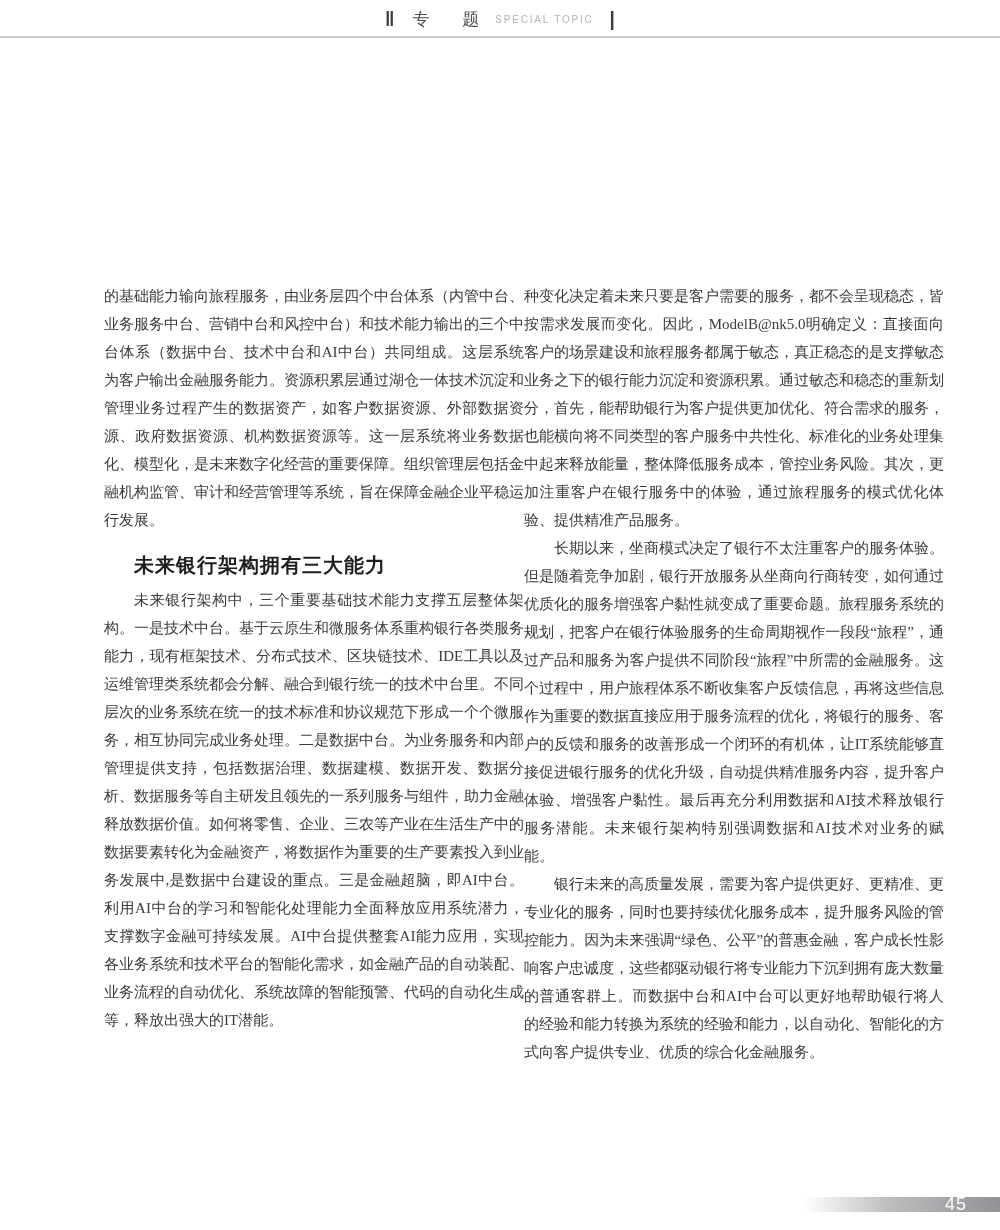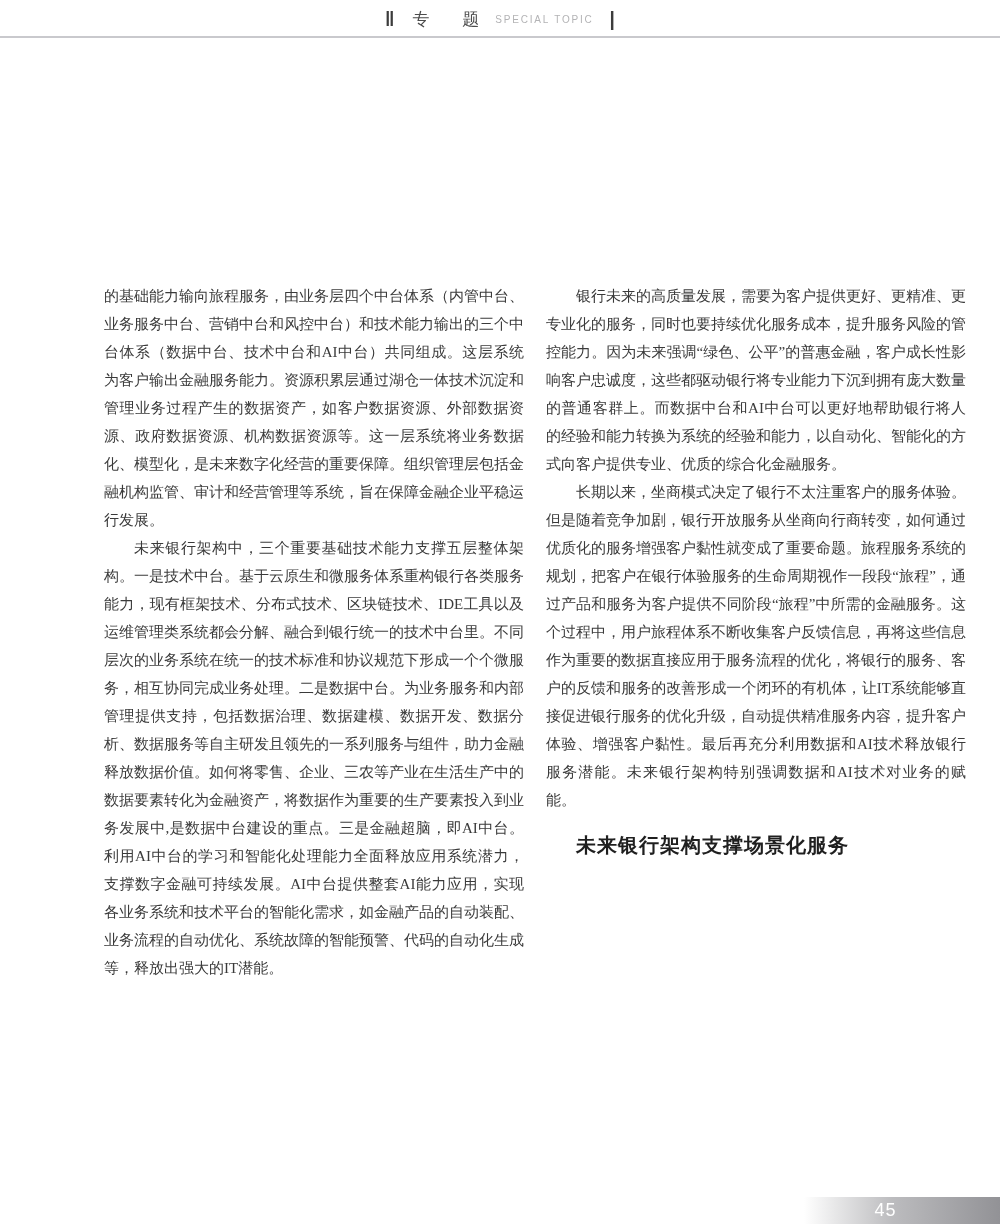--- a/index.html
+++ b/index.html
@@ -61,21 +61,20 @@
     height: 2px;
     background: #c9c9cd;
   }
 
   
   .content {
     position: absolute;
     top: 282px;
     left: 104px;
     display: flex;
-    gap: 22px;
   }
   .col {
     width: 420px;
   }
   .body-text {
     margin: 0;
     font-size: 15px;
     line-height: 28px;
     color: #3a3a3a;
     text-align: justify;
@@ -94,28 +93,28 @@
     color: #1f1f1f;
     letter-spacing: 1px;
   }
 
   
   .page-number-bar {
     position: absolute;
     top: 1197px;
     right: 0;
     width: 196px;
-    height: 27px;
+    height: 15px;
     background: linear-gradient(to right,
       rgba(154,154,158,0) 0%,
       rgba(152,152,156,0.65) 45%,
       #929296 100%);
     display: flex;
     align-items: center;
-    justify-content: center;
+    justify-content: flex-end;
     box-sizing: border-box;
     padding-right: 33px;
   }
   .page-number {
     color: #ffffff;
     font-size: 18px;
     font-family: "Liberation Sans", "DejaVu Sans", sans-serif;
     letter-spacing: 1px;
   }
 </style>
@@ -127,26 +126,27 @@
   <span class="hdr-cn">专 题</span>
   <span class="hdr-en">SPECIAL TOPIC</span>
   <span class="hdr-bar-right">|</span>
 </header>
 <div class="header-rule"></div>
 
 <main class="content">
 
   <section class="col">
     <p class="body-text no-indent">的基础能力输向旅程服务，由业务层四个中台体系（内管中台、业务服务中台、营销中台和风控中台）和技术能力输出的三个中台体系（数据中台、技术中台和AI中台）共同组成。这层系统为客户输出金融服务能力。资源积累层通过湖仓一体技术沉淀和管理业务过程产生的数据资产，如客户数据资源、外部数据资源、政府数据资源、机构数据资源等。这一层系统将业务数据化、模型化，是未来数字化经营的重要保障。组织管理层包括金融机构监管、审计和经营管理等系统，旨在保障金融企业平稳运行发展。</p>
+    <h2 class="section-heading">未来银行架构拥有三大能力</h2>
     <p class="body-text">未来银行架构中，三个重要基础技术能力支撑五层整体架构。一是技术中台。基于云原生和微服务体系重构银行各类服务能力，现有框架技术、分布式技术、区块链技术、IDE工具以及运维管理类系统都会分解、融合到银行统一的技术中台里。不同层次的业务系统在统一的技术标准和协议规范下形成一个个微服务，相互协同完成业务处理。二是数据中台。为业务服务和内部管理提供支持，包括数据治理、数据建模、数据开发、数据分析、数据服务等自主研发且领先的一系列服务与组件，助力金融释放数据价值。如何将零售、企业、三农等产业在生活生产中的数据要素转化为金融资产，将数据作为重要的生产要素投入到业务发展中,是数据中台建设的重点。三是金融超脑，即AI中台。利用AI中台的学习和智能化处理能力全面释放应用系统潜力，支撑数字金融可持续发展。AI中台提供整套AI能力应用，实现各业务系统和技术平台的智能化需求，如金融产品的自动装配、业务流程的自动优化、系统故障的智能预警、代码的自动化生成等，释放出强大的IT潜能。</p>
   </section>
 
   <section class="col">
+    <p class="body-text no-indent">种变化决定着未来只要是客户需要的服务，都不会呈现稳态，皆按需求发展而变化。因此，ModelB@nk5.0明确定义：直接面向客户的场景建设和旅程服务都属于敏态，真正稳态的是支撑敏态业务之下的银行能力沉淀和资源积累。通过敏态和稳态的重新划分，首先，能帮助银行为客户提供更加优化、符合需求的服务，也能横向将不同类型的客户服务中共性化、标准化的业务处理集中起来释放能量，整体降低服务成本，管控业务风险。其次，更加注重客户在银行服务中的体验，通过旅程服务的模式优化体验、提供精准产品服务。</p>
+    <p class="body-text">长期以来，坐商模式决定了银行不太注重客户的服务体验。但是随着竞争加剧，银行开放服务从坐商向行商转变，如何通过优质化的服务增强客户黏性就变成了重要命题。旅程服务系统的规划，把客户在银行体验服务的生命周期视作一段段“旅程”，通过产品和服务为客户提供不同阶段“旅程”中所需的金融服务。这个过程中，用户旅程体系不断收集客户反馈信息，再将这些信息作为重要的数据直接应用于服务流程的优化，将银行的服务、客户的反馈和服务的改善形成一个闭环的有机体，让IT系统能够直接促进银行服务的优化升级，自动提供精准服务内容，提升客户体验、增强客户黏性。最后再充分利用数据和AI技术释放银行服务潜能。未来银行架构特别强调数据和AI技术对业务的赋能。</p>
     <p class="body-text">银行未来的高质量发展，需要为客户提供更好、更精准、更专业化的服务，同时也要持续优化服务成本，提升服务风险的管控能力。因为未来强调“绿色、公平”的普惠金融，客户成长性影响客户忠诚度，这些都驱动银行将专业能力下沉到拥有庞大数量的普通客群上。而数据中台和AI中台可以更好地帮助银行将人的经验和能力转换为系统的经验和能力，以自动化、智能化的方式向客户提供专业、优质的综合化金融服务。</p>
-    <p class="body-text">长期以来，坐商模式决定了银行不太注重客户的服务体验。但是随着竞争加剧，银行开放服务从坐商向行商转变，如何通过优质化的服务增强客户黏性就变成了重要命题。旅程服务系统的规划，把客户在银行体验服务的生命周期视作一段段“旅程”，通过产品和服务为客户提供不同阶段“旅程”中所需的金融服务。这个过程中，用户旅程体系不断收集客户反馈信息，再将这些信息作为重要的数据直接应用于服务流程的优化，将银行的服务、客户的反馈和服务的改善形成一个闭环的有机体，让IT系统能够直接促进银行服务的优化升级，自动提供精准服务内容，提升客户体验、增强客户黏性。最后再充分利用数据和AI技术释放银行服务潜能。未来银行架构特别强调数据和AI技术对业务的赋能。</p>
-    <h2 class="section-heading">未来银行架构支撑场景化服务</h2>
   </section>
 
 </main>
 
 <div class="page-number-bar">
   <span class="page-number">45</span>
 </div>
 
 </body></html>

